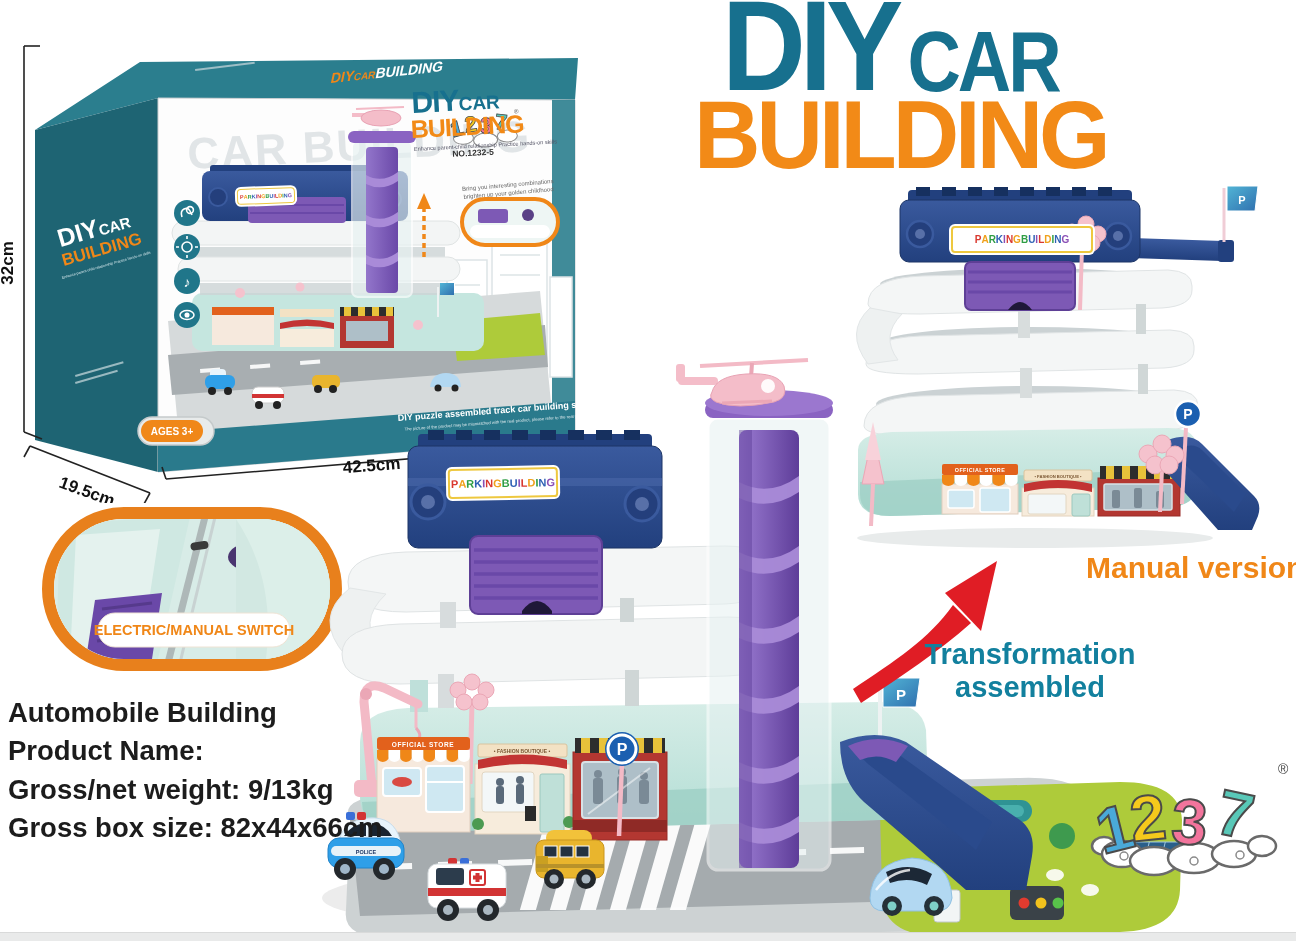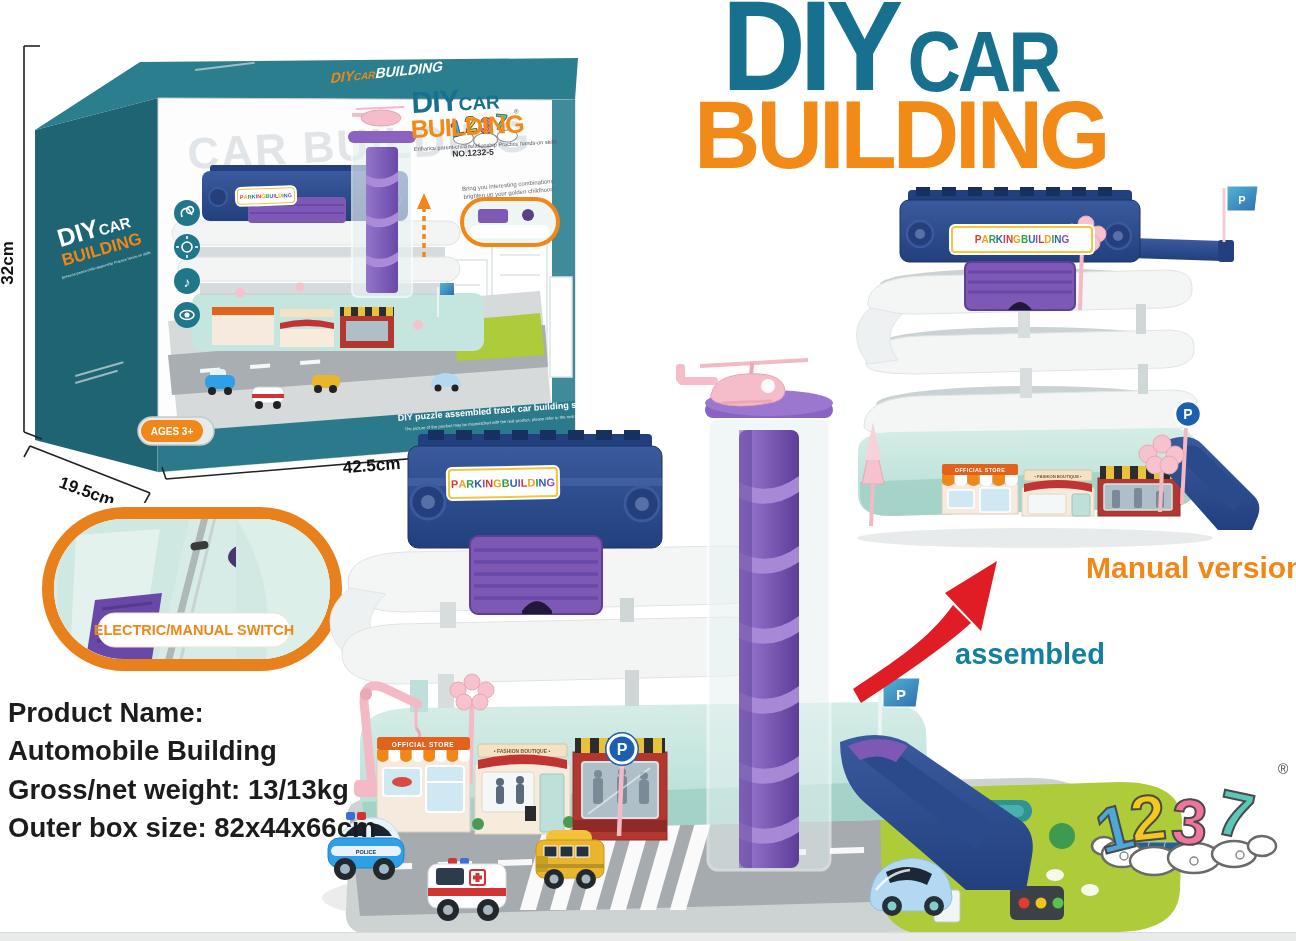--- a/index.html
+++ b/index.html
@@ -744,28 +744,29 @@
     <span><span style="color: rgb(217, 56, 47);">P</span><span style="color: rgb(240, 161, 27);">A</span><span style="color: rgb(47, 158, 69);">R</span><span style="color: rgb(47, 98, 181);">K</span><span style="color: rgb(138, 79, 181);">I</span><span style="color: rgb(217, 56, 47);">N</span><span style="color: rgb(240, 161, 27);">G</span><span> </span><span style="color: rgb(47, 158, 69);">B</span><span style="color: rgb(47, 98, 181);">U</span><span style="color: rgb(138, 79, 181);">I</span><span style="color: rgb(217, 56, 47);">L</span><span style="color: rgb(240, 161, 27);">D</span><span style="color: rgb(47, 158, 69);">I</span><span style="color: rgb(47, 98, 181);">N</span><span style="color: rgb(138, 79, 181);">G</span></span>
   </div>
 
   <svg class="abs" style="left:845px;top:535px" width="180" height="175" viewBox="0 0 180 175">
     <path d="M8,154 C50,126 84,104 108,70 L126,88 C92,118 58,140 16,168 Z" fill="#e01d25"></path>
     <polygon points="152,26 100,58 136,96" fill="#e01d25"></polygon>
   </svg>
 
   <div class="abs manual" style="left:1086px;top:551px">Manual version</div>
   <div class="abs transform" style="left:900px;top:638px;width:260px">
+    <div>Transformation</div>
     <div>assembled</div>
   </div>
 
   <div class="abs info" style="left:8px;top:694px">
+    <div>Automobile Building</div>
     <div>Product Name:</div>
-    <div>Automobile Building</div>
-    <div>Gross/net weight: 13/13kg</div>
-    <div>Outer box size: 82x44x66cm</div>
+    <div>Gross/net weight: 9/13kg</div>
+    <div>Gross box size: 82x44x66cm</div>
   </div>
 
   <svg class="abs" style="left:1082px;top:756px" width="210" height="125" viewBox="0 0 210 125">
     <g fill="#ffffff" stroke="#6a6a6a" stroke-width="2.5">
       <ellipse cx="22" cy="90" rx="12" ry="9"></ellipse>
       <ellipse cx="40" cy="98" rx="20" ry="13"></ellipse>
       <ellipse cx="72" cy="105" rx="24" ry="14"></ellipse>
       <ellipse cx="112" cy="102" rx="26" ry="15"></ellipse>
       <ellipse cx="152" cy="98" rx="22" ry="13"></ellipse>
       <ellipse cx="180" cy="90" rx="14" ry="10"></ellipse>

